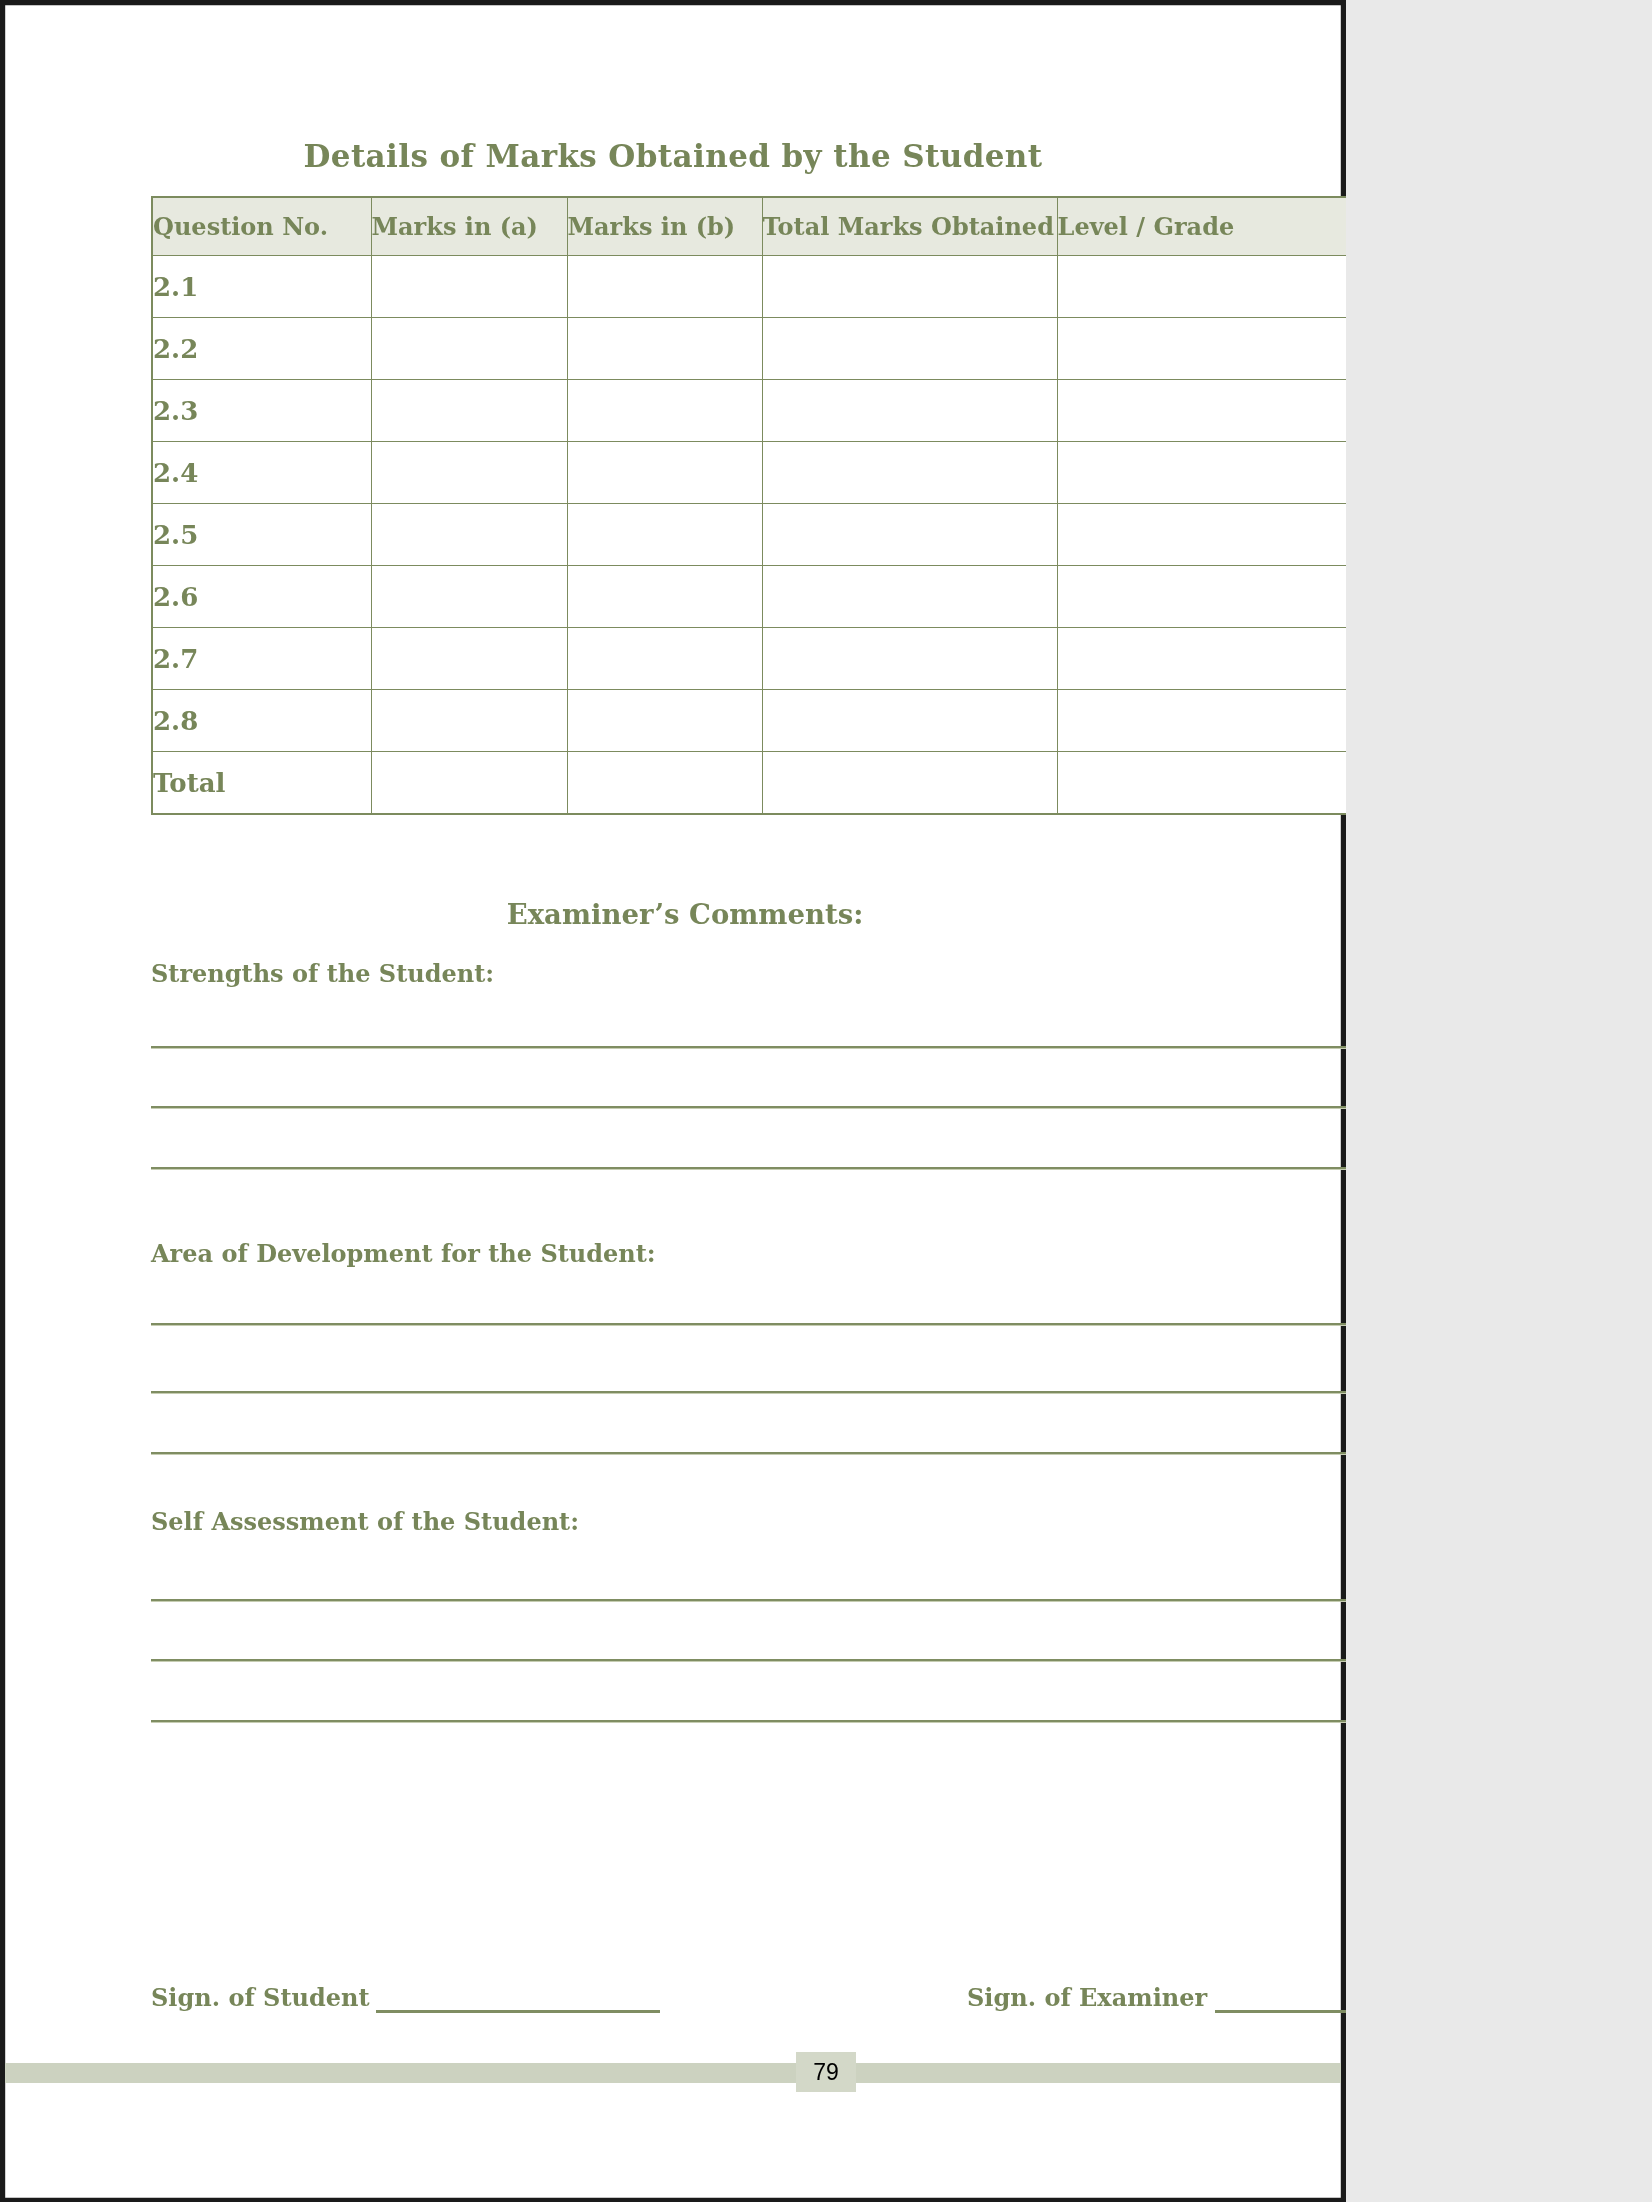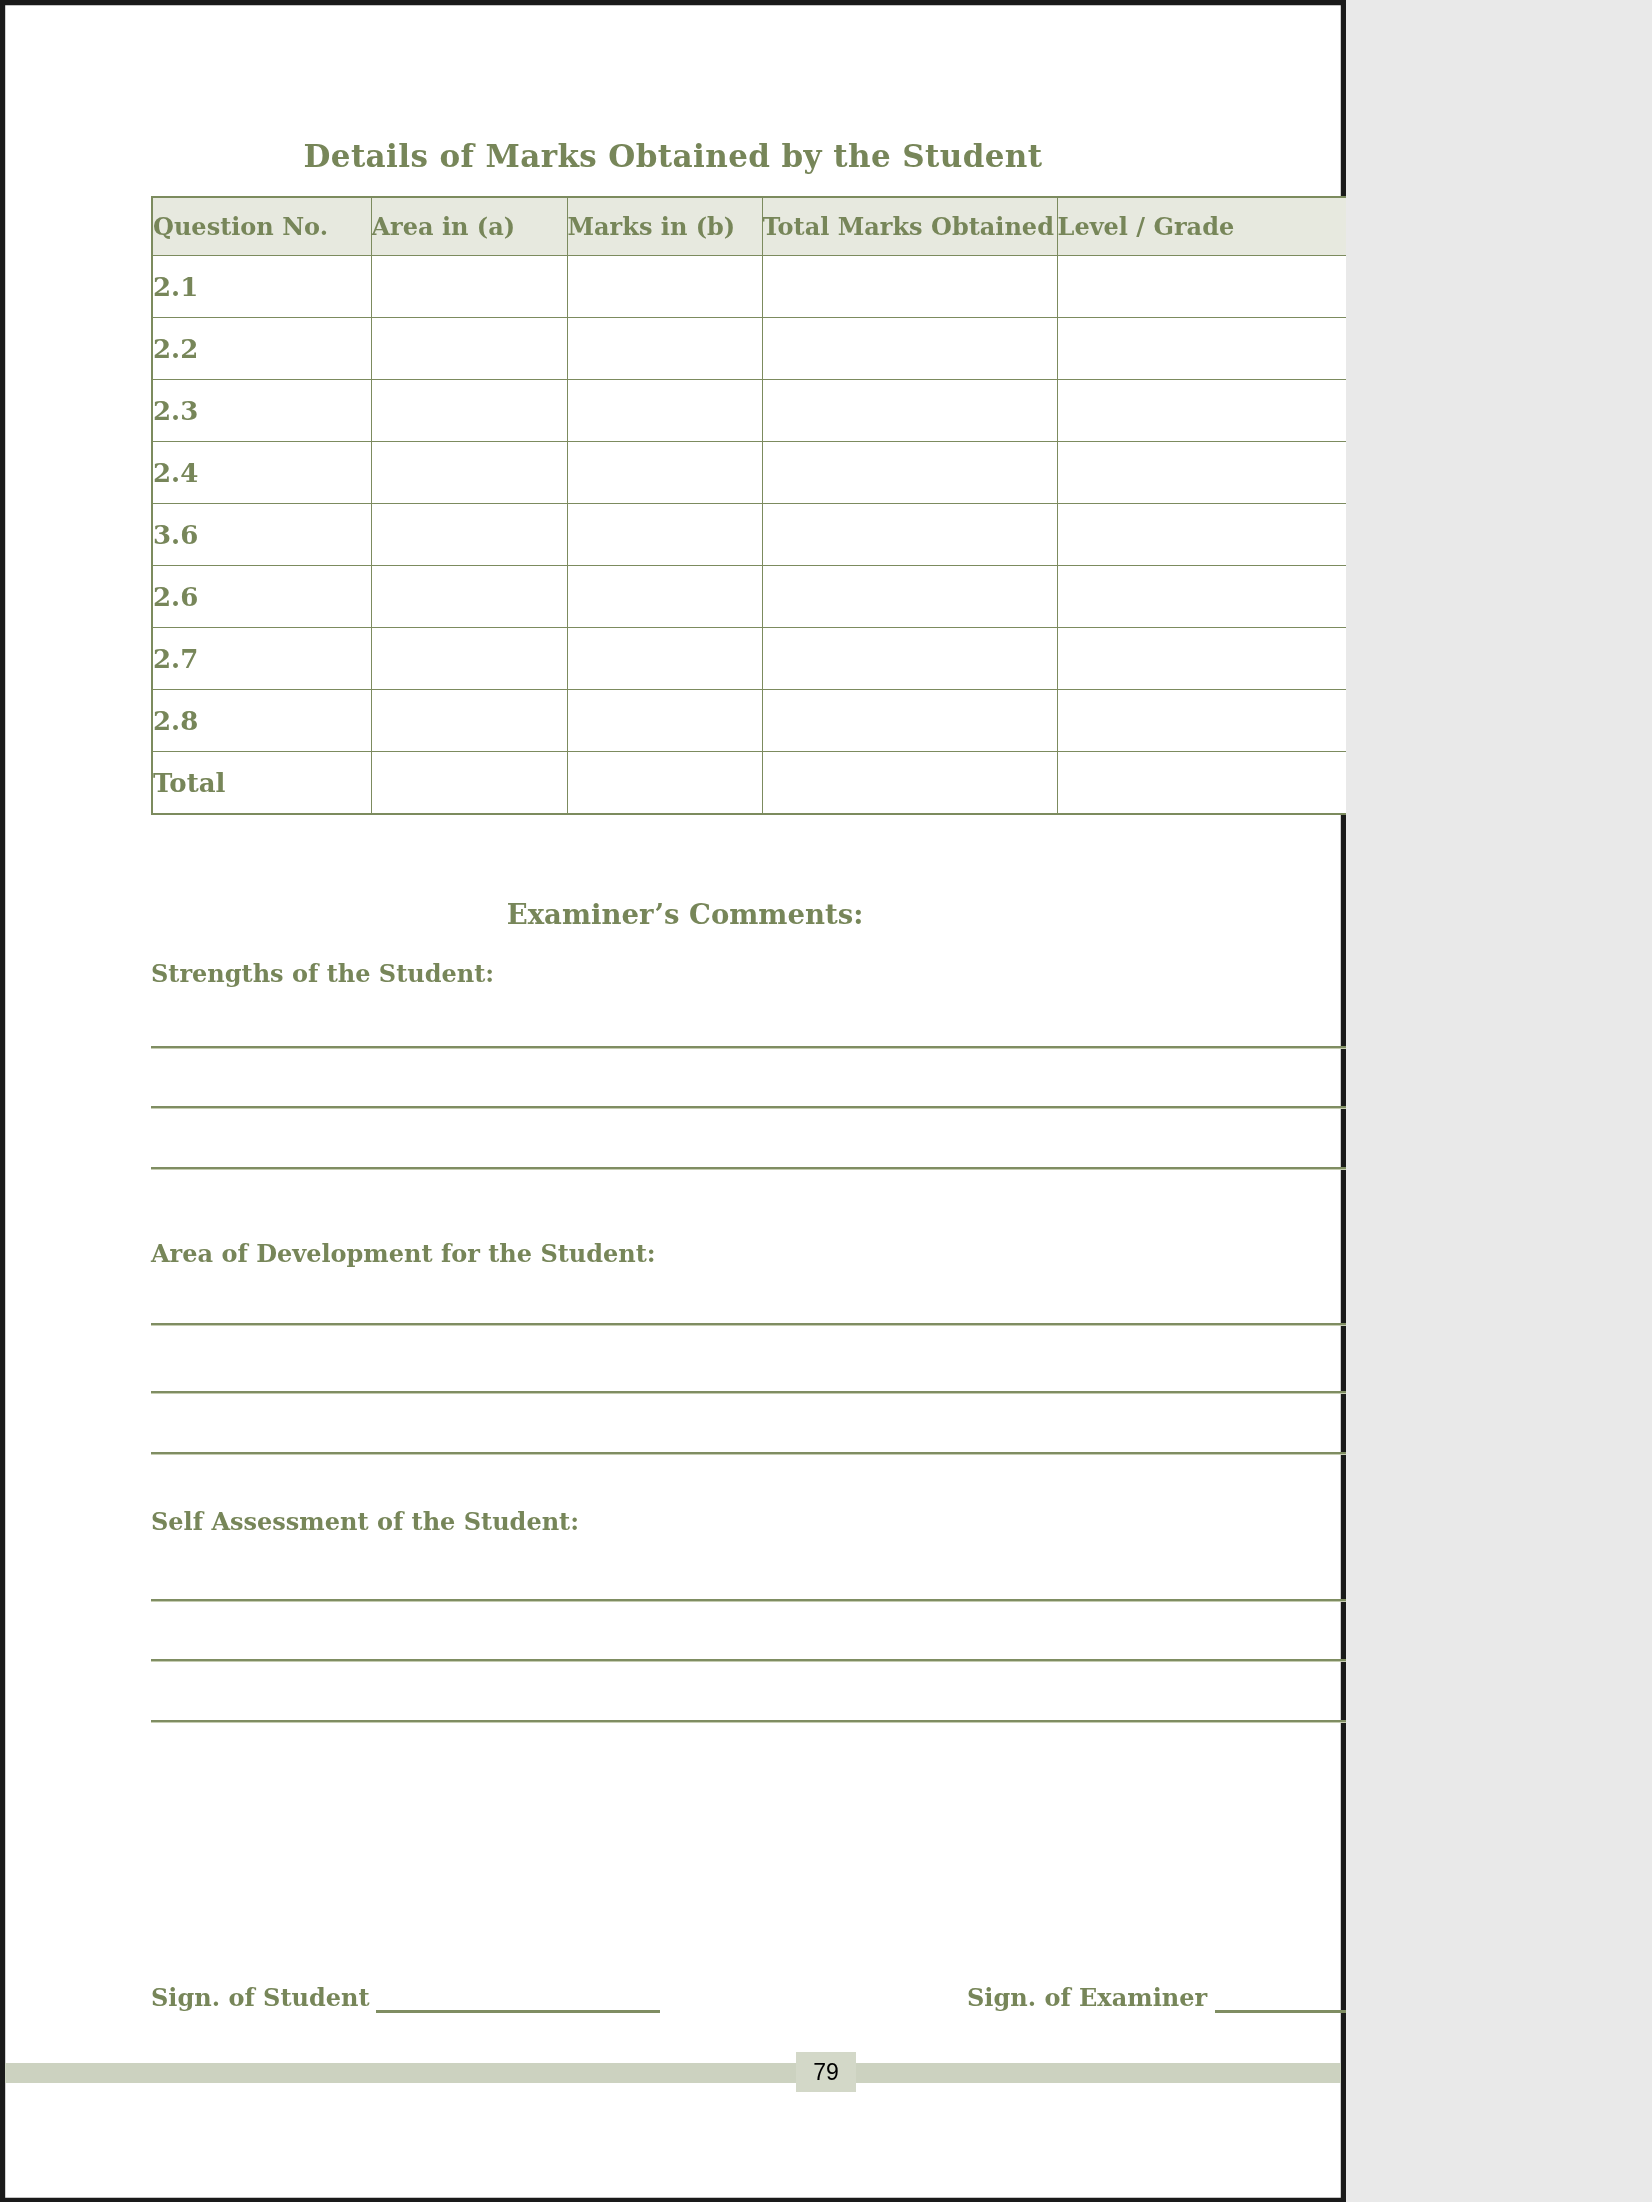--- a/index.html
+++ b/index.html
@@ -86,21 +86,21 @@
     <colgroup>
       <col style="width:219px">
         <col style="width:196px">
         <col style="width:195px">
       <col style="width:295px">
         <col style="width:445px">
     </colgroup>
     <thead>
       <tr>
         <th>Question No.</th>
-        <th>Area in (a)</th>
+        <th>Marks in (a)</th>
         <th>Marks in (b)</th>
         <th>Total Marks Obtained</th>
         <th>Level / Grade</th>
       </tr>
     </thead>
     <tbody>
       <tr>
         <td>2.1</td>
         <td></td>
           <td></td>
@@ -122,21 +122,21 @@
           <td></td>
       </tr>
       <tr>
         <td>2.4</td>
         <td></td>
           <td></td>
         <td></td>
           <td></td>
       </tr>
       <tr>
-        <td>3.6</td>
+        <td>2.5</td>
         <td></td>
           <td></td>
         <td></td>
           <td></td>
       </tr>
       <tr>
         <td>2.6</td>
         <td></td>
           <td></td>
         <td></td>

